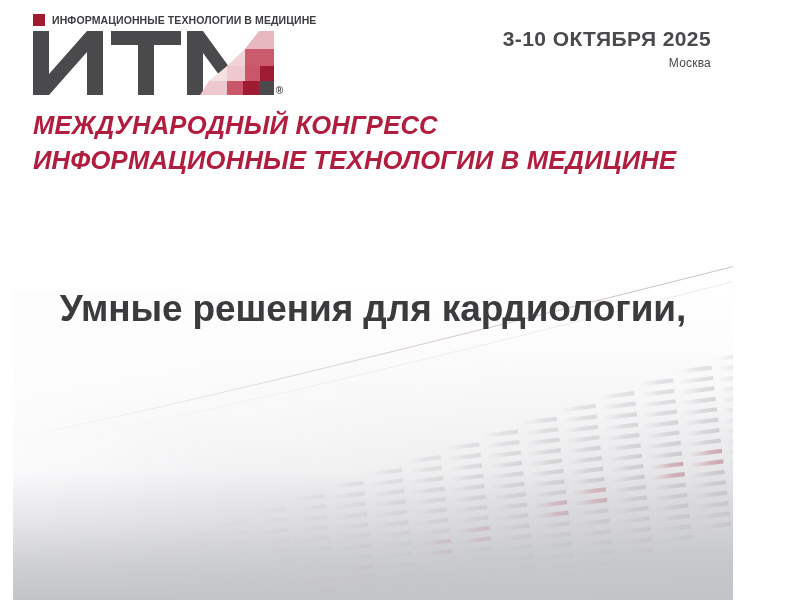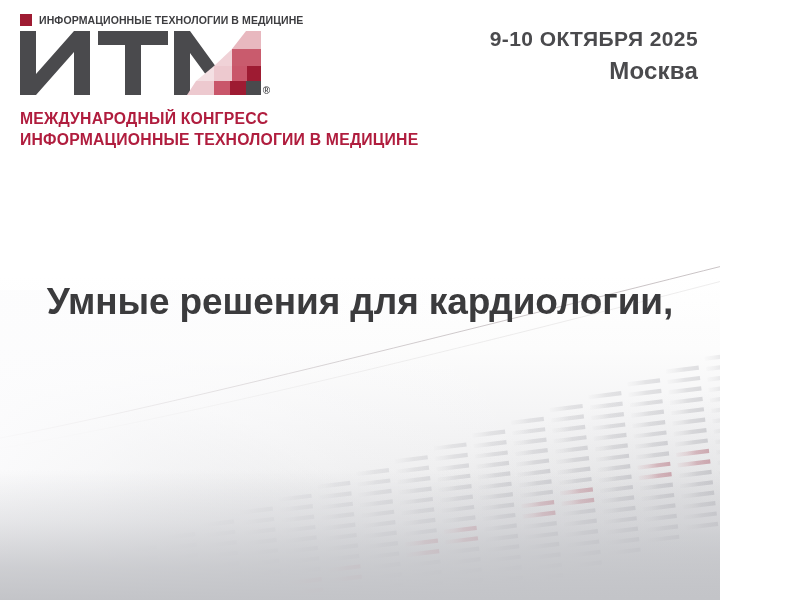--- a/index.html
+++ b/index.html
@@ -12,20 +12,21 @@
     font-family: "Liberation Sans", "DejaVu Sans", sans-serif;
   }
 
   #banner {
     position: relative;
     width: 720px;
     height: 600px;
     overflow: hidden;
     background: #fdba74;
     box-sizing: border-box;
+    margin-left: 13px;
   }
 
   
   .bg-wash {
     position: absolute;
     inset: 0;
     background:
       linear-gradient(to bottom,
         #ffffff 0%,
         #ffffff 46%,
@@ -142,56 +143,57 @@
     font-size: 10px;
     color: #4a4a4d;
     font-weight: 700;
   }
 
   .congress-lines {
     margin-top: 9px;
     margin-left: 2px;
     color: #b01d3e;
     font-weight: 800;
-    font-size: 16px;
+    font-size: 26px;
     line-height: 1.34;
     letter-spacing: 0.2px;
+    font-style: italic;
   }
   .congress-lines div { white-space: nowrap; transform: scaleX(0.985); transform-origin: left center; }
 
   
   .date-block {
     position: absolute;
     right: 22px;
     top: 27px;
     text-align: right;
     color: #4a4a4d;
   }
   .date-line {
     font-size: 21px;
     font-weight: 700;
     letter-spacing: 0.4px;
     line-height: 1.15;
     white-space: nowrap;
   }
   .city-line {
-    font-size: 24px;
-    font-weight: 700;
+    font-size: 12px;
+    font-weight: 400;
     letter-spacing: 0.2px;
     margin-top: 6px;
     line-height: 1.15;
     white-space: nowrap;
   }
 
   
   .headline {
     position: absolute;
     left: 0;
     right: 0;
-    top: 277px;
+    top: 284px;
     text-align: center;
     color: #3b3b3d;
     font-size: 37px;
     font-weight: 600;
     line-height: 1.33;
     letter-spacing: -0.1px;
     padding: 0 40px;
     box-sizing: border-box;
   }
   .headline div { white-space: nowrap; }
@@ -726,21 +728,21 @@
         <span class="logo-reg">®</span>
       </div>
 
       <div class="congress-lines">
         <div>МЕЖДУНАРОДНЫЙ КОНГРЕСС</div>
         <div>ИНФОРМАЦИОННЫЕ ТЕХНОЛОГИИ В МЕДИЦИНЕ</div>
       </div>
     </div>
 
     <div class="date-block">
-      <div class="date-line">9-10 ОКТЯБРЯ 2025</div>
+      <div class="date-line">3-10 ОКТЯБРЯ 2025</div>
       <div class="city-line">Москва</div>
     </div>
 
     <div class="headline">
       <div>Умные решения для кардиологии,</div>
     </div>
 
 
   </div>
 </div>

